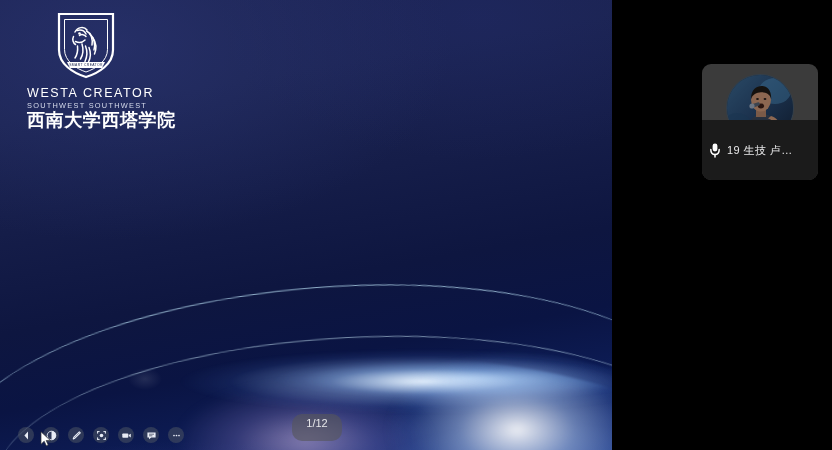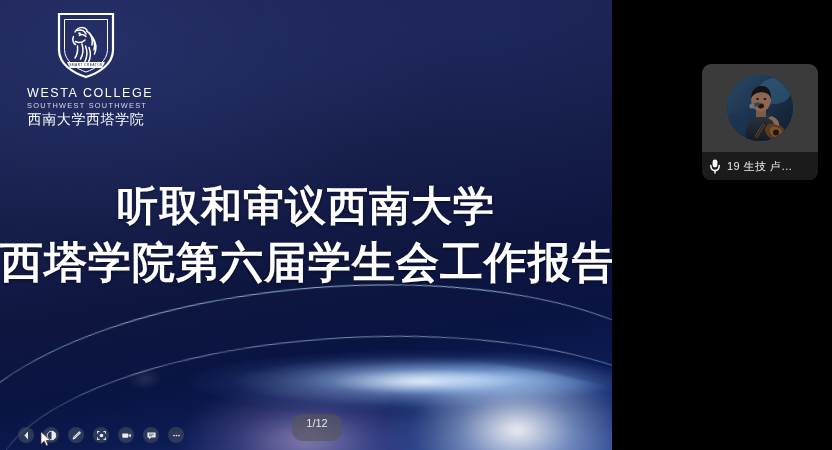--- a/index.html
+++ b/index.html
@@ -132,26 +132,26 @@
   }
   .logo-line2 {
     color: #d7dced;
     font-size: 7.4px;
     letter-spacing: 1.25px;
     line-height: 11px;
     white-space: nowrap;
   }
   .logo-line3 {
     color: #ffffff;
-    font-size: 14px;
+    font-size: 18px;
     letter-spacing: 0.6px;
     line-height: 17px;
     white-space: nowrap;
     font-family: "DejaVu Serif", serif;
-    font-weight: 400;
+    font-weight: 700;
     text-align: center;
   }
 
   
   .slide-title {
     position: absolute;
     left: 0; right: 0;
     top: 178px;
     text-align: center;
     z-index: 4;
@@ -239,21 +239,21 @@
   }
   .avatar-art { position: absolute; inset: 0; }
   .tile-footer {
     position: absolute;
     left: 0; right: 0; bottom: 0;
     height: 28px;
     background: #1b1b1b;
     display: flex;
     align-items: center;
     gap: 6px;
-    padding: 0 7px;
+    padding: 16px 7px;
   }
   .tile-name {
     color: #e9e9ea;
     font-size: 11px;
     white-space: nowrap;
     overflow: hidden;
     text-overflow: clip;
     letter-spacing: 0.4px;
   }
 </style>
@@ -287,29 +287,25 @@
           <path d="M38 28 c3 4.5 3.5 11 1.5 16"></path>
           <path d="M27 34 c1.5 5 1 11 -1.5 15"></path>
           <path d="M30.5 36 c2 5 1.5 11 -0.5 15.5"></path>
           <path d="M34 37.5 c2 5 1.5 10.5 -0.5 14.5"></path>
           <path d="M22.5 36 c0.5 4.5 -0.5 9 -2.5 12"></path>
         </g>
         <circle cx="24.5" cy="23.5" r="1.3" fill="#ffffff"></circle>
         <path d="M12 52 H50 L47 58 H15 Z" fill="#ffffff"></path>
         <text x="31" y="56.3" font-size="3.4" text-anchor="middle" fill="#16204a" font-family="Liberation Sans, sans-serif" letter-spacing="0.35">SMART CREATOR</text>
       </svg>
-      <div class="logo-line1">WESTA COLLEGE</div>
+      <div class="logo-line1">WESTA CREATOR</div>
       <div class="logo-line2">SOUTHWEST SOUTHWEST</div>
       <div class="logo-line3">西南大学西塔学院</div>
     </div>
 
-    <div class="slide-title">
-      <span class="title-line title-line-1">听取和审议西南大学</span>
-      <span class="title-line title-line-2">西塔学院第六届学生会工作报告</span>
-    </div>
 
     <div class="page-indicator">1/12</div>
 
     <div class="toolbar">
 
       <div class="tb-btn">
         <svg width="11" height="11" viewBox="0 0 11 11">
           <path d="M7 1.6 L3.4 5.5 L7 9.4 Z" fill="#e8ecf5"></path>
         </svg>
       </div>

